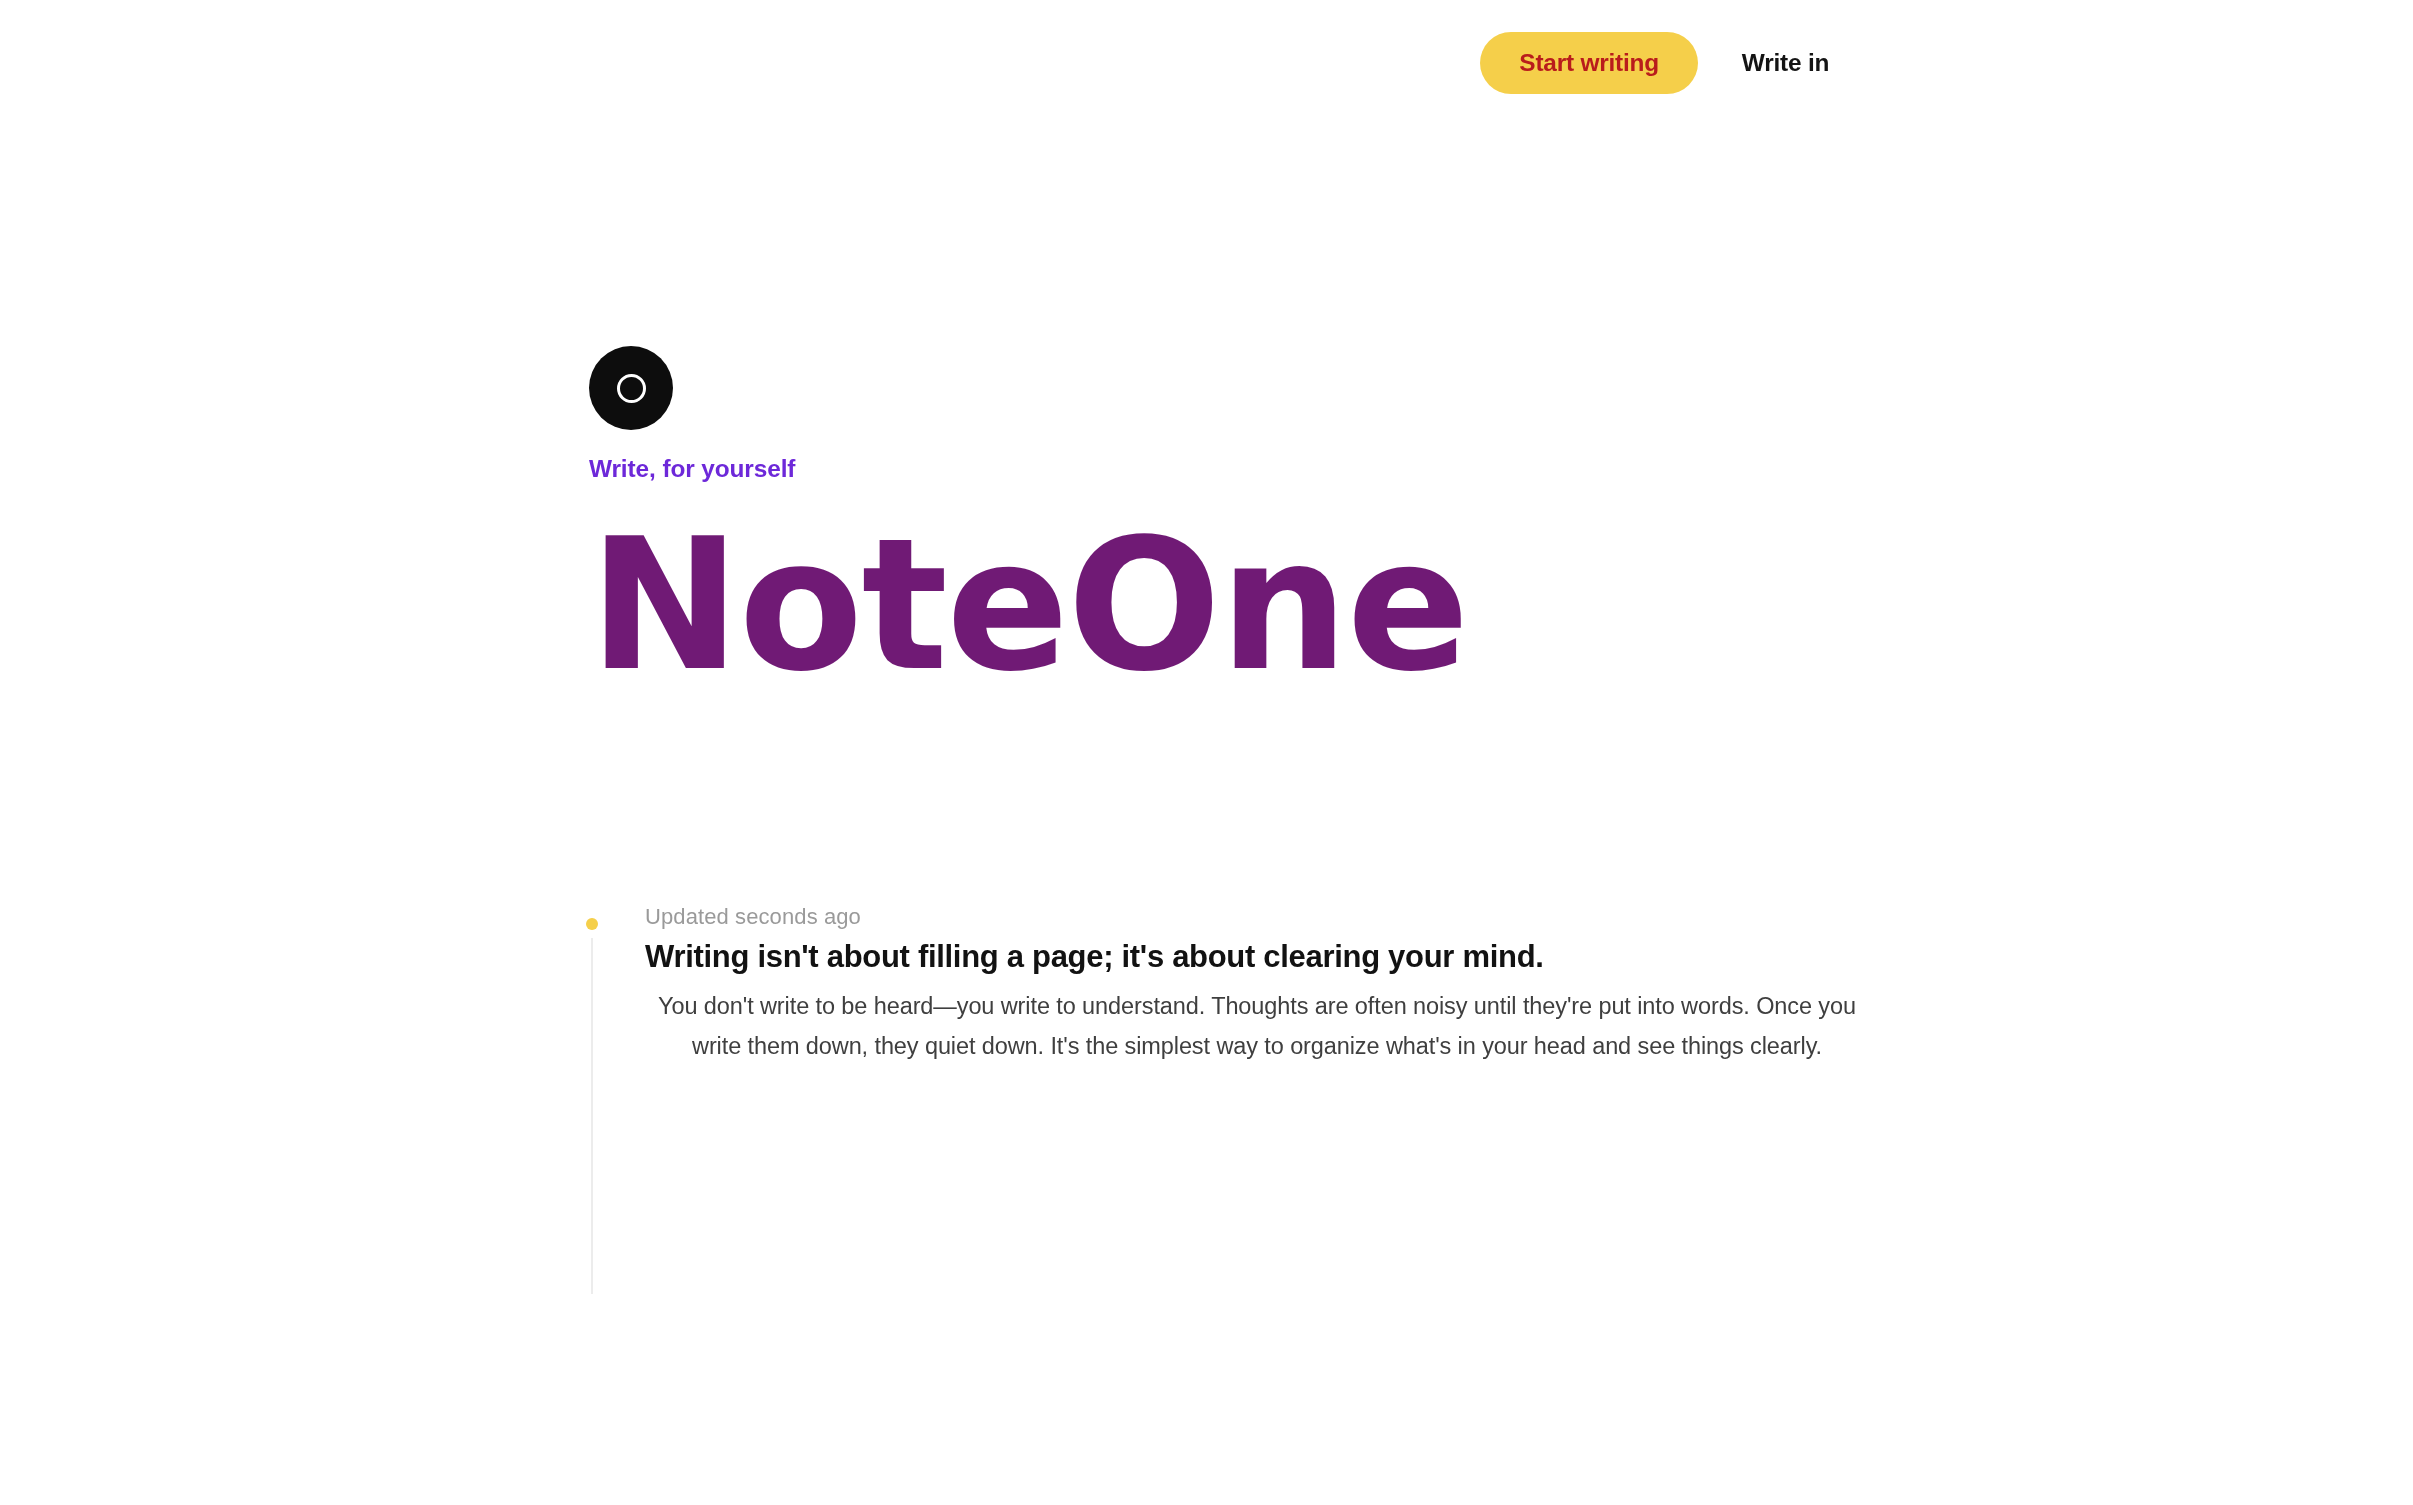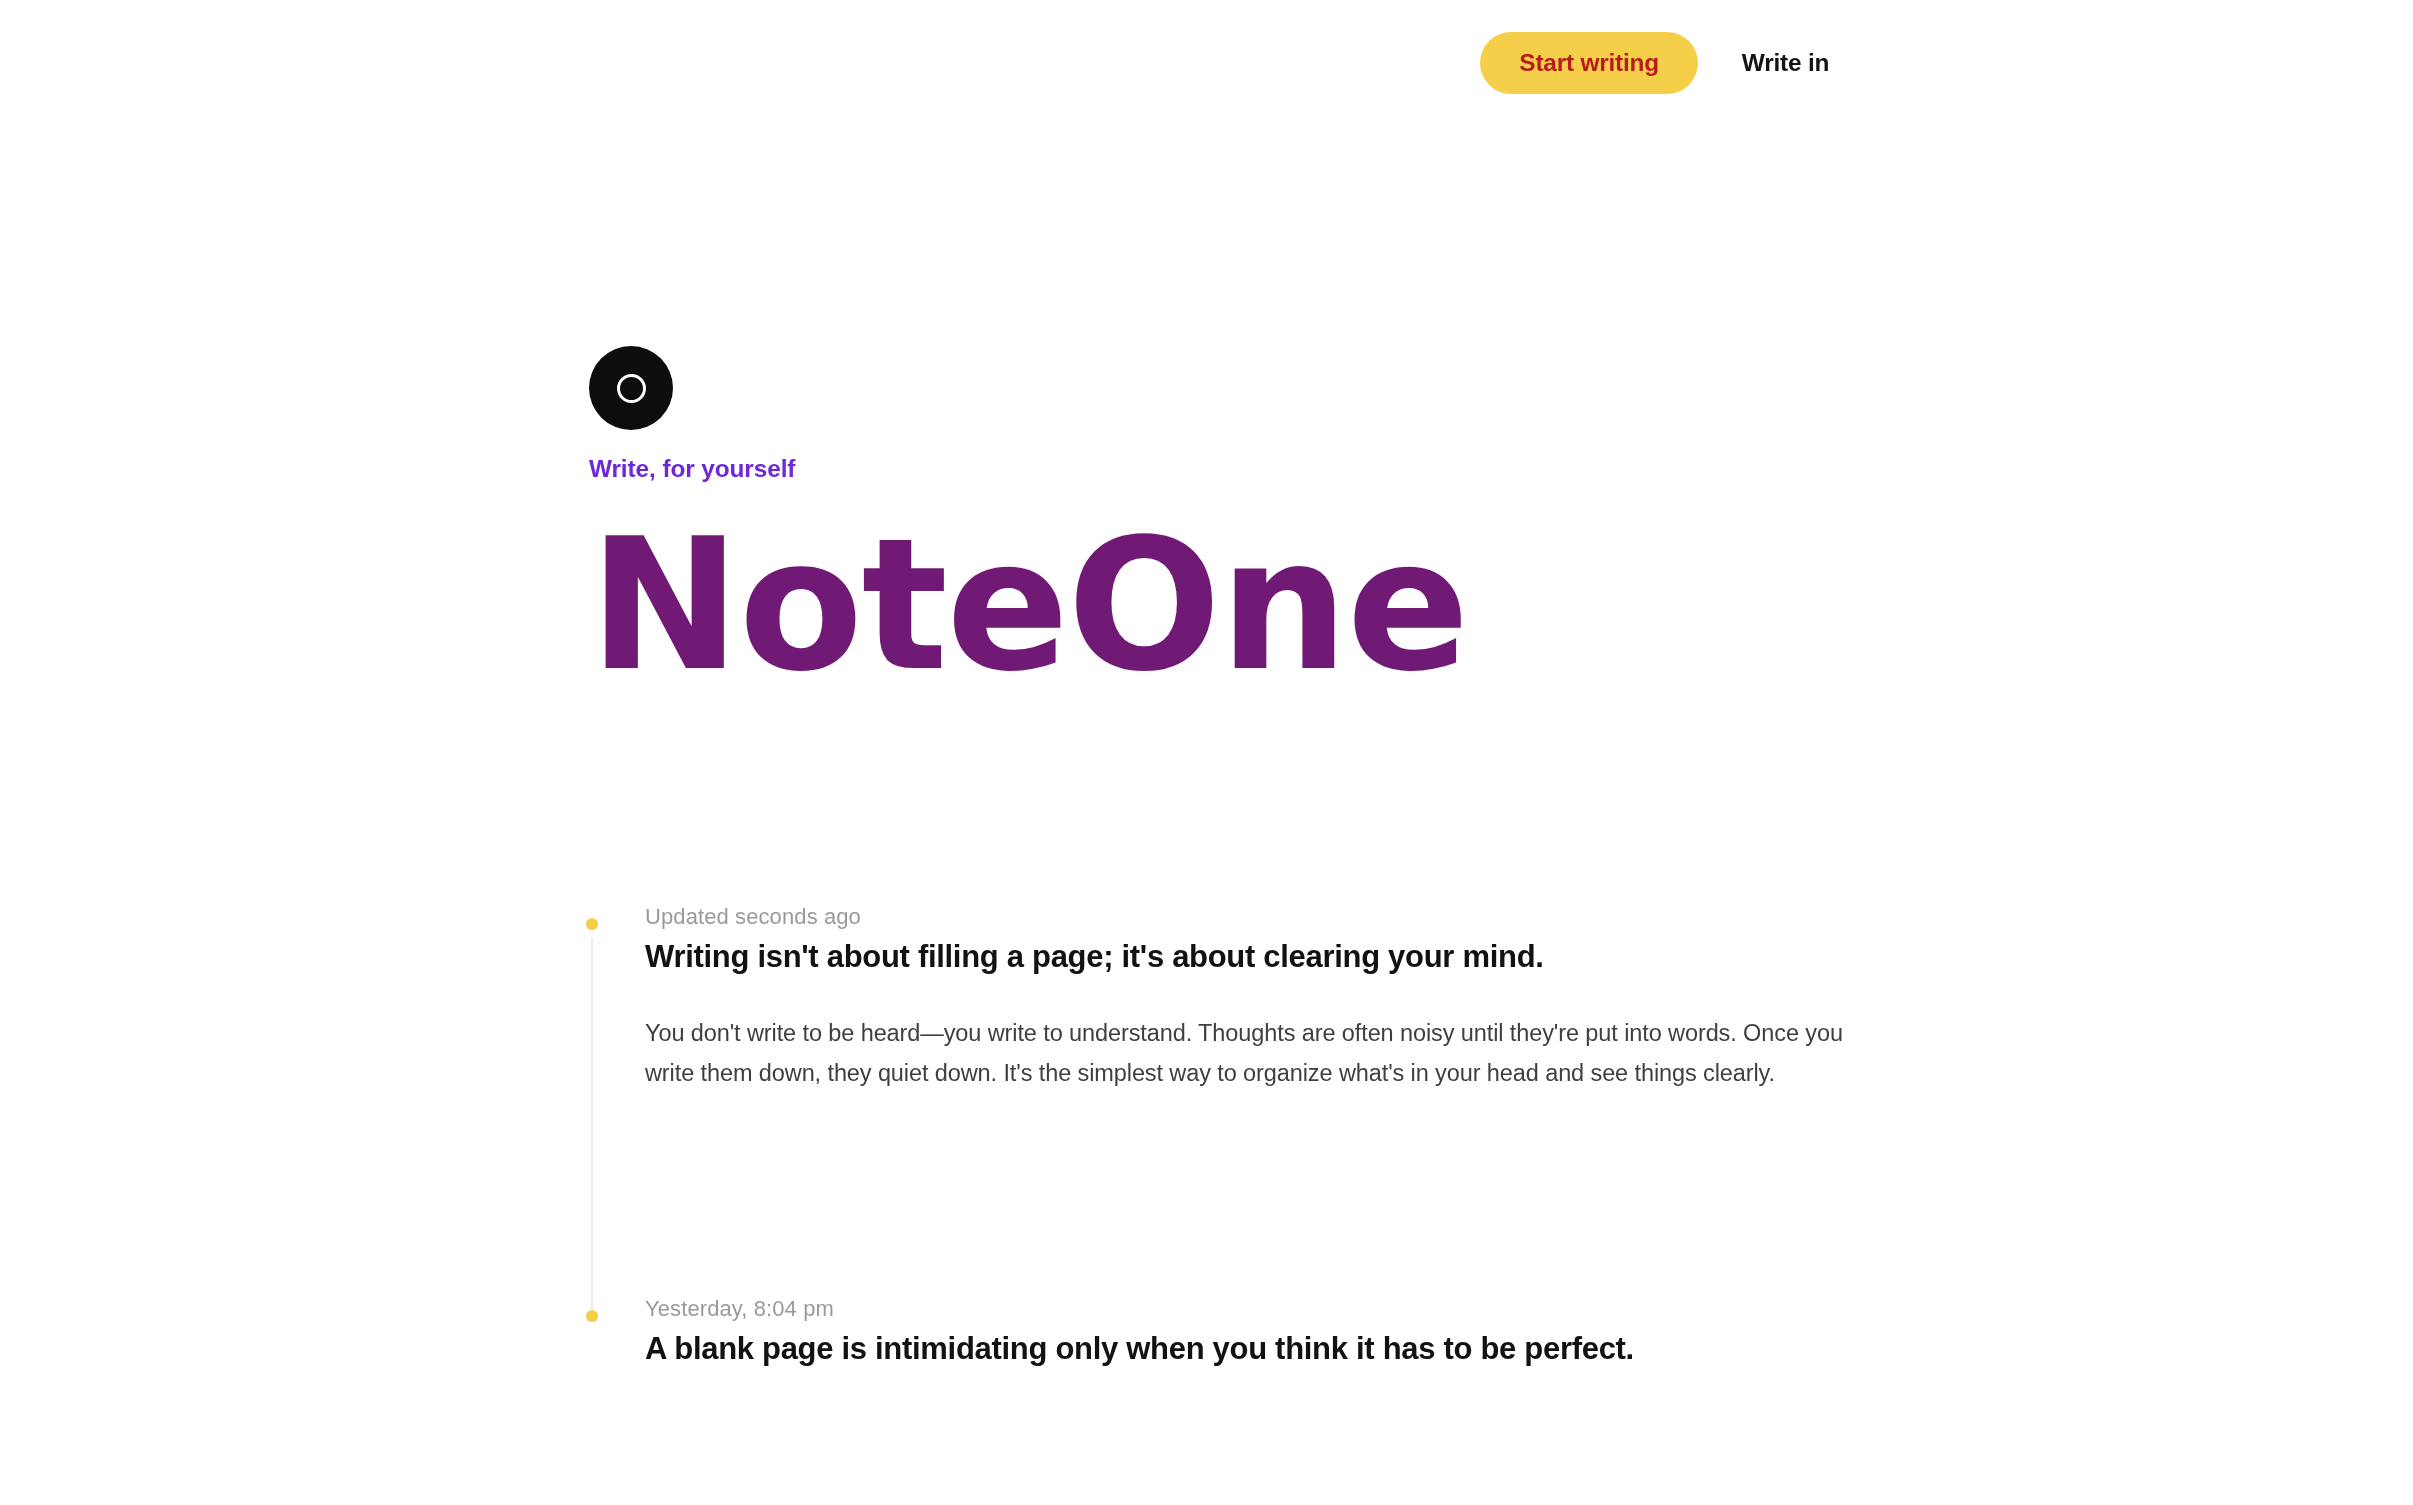--- a/index.html
+++ b/index.html
@@ -128,26 +128,27 @@
   }
   .note-title {
     margin-top: 8px;
     font-size: 31px;
     font-weight: 700;
     color: #121212;
     letter-spacing: -0.3px;
     line-height: 1.25;
   }
   .note-body {
-    margin-top: 36px;
+    margin-top: 9px;
     font-size: 23.5px;
     line-height: 1.72;
     color: #3f3f3f;
     max-width: 1224px;
     letter-spacing: -0.1px;
+    text-align: center;
   }
   .note-spacer { height: 168px; }
 </style>
 </head>
 <body>
 
 <div class="topnav">
   <button class="btn-primary">Start writing</button>
   <button class="btn-ghost">Write in</button>
 </div>
@@ -163,19 +164,15 @@
 <div class="feed">
 
   <div class="note">
     <div class="rail"></div>
     <div class="note-time">Updated seconds ago</div>
     <div class="note-title">Writing isn't about filling a page; it's about clearing your mind.</div>
     <div class="note-body">You don't write to be heard—you write to understand. Thoughts are often noisy until they're put into words. Once you write them down, they quiet down. It's the simplest way to organize what's in your head and see things clearly.</div>
     <div class="note-spacer"></div>
   </div>
 
-  <div class="note">
-    <div class="note-time">Yesterday, 8:04 pm</div>
-    <div class="note-title">A blank page is intimidating only when you think it has to be perfect.</div>
-  </div>
 
 </div>
 
 
 </body></html>

